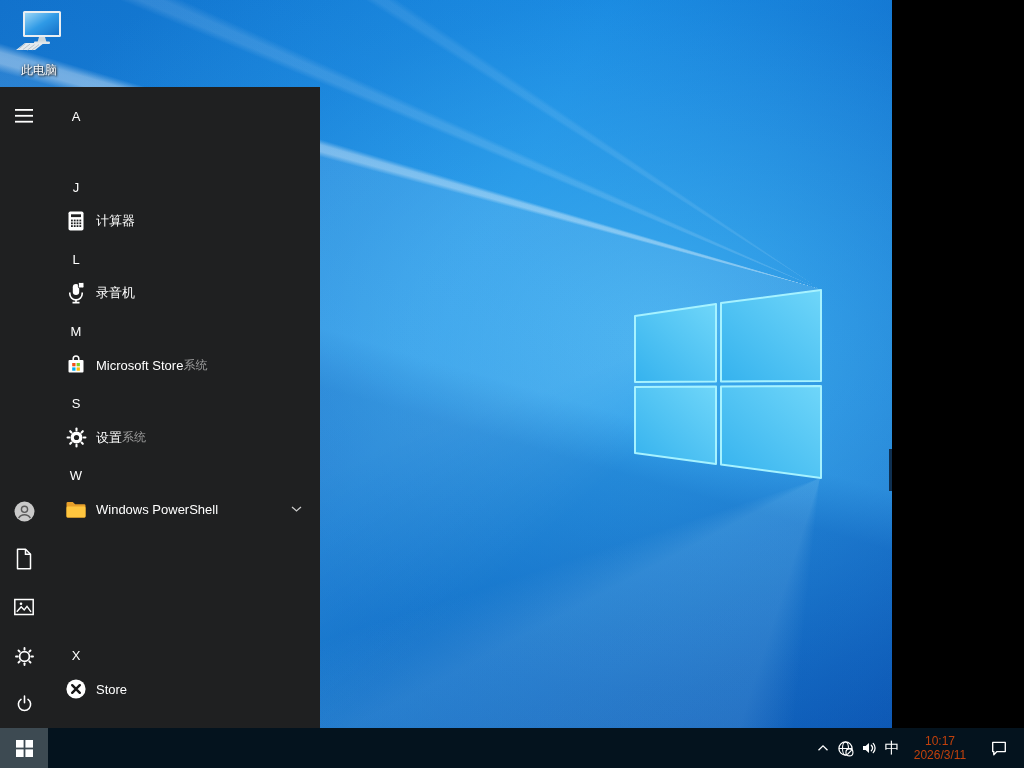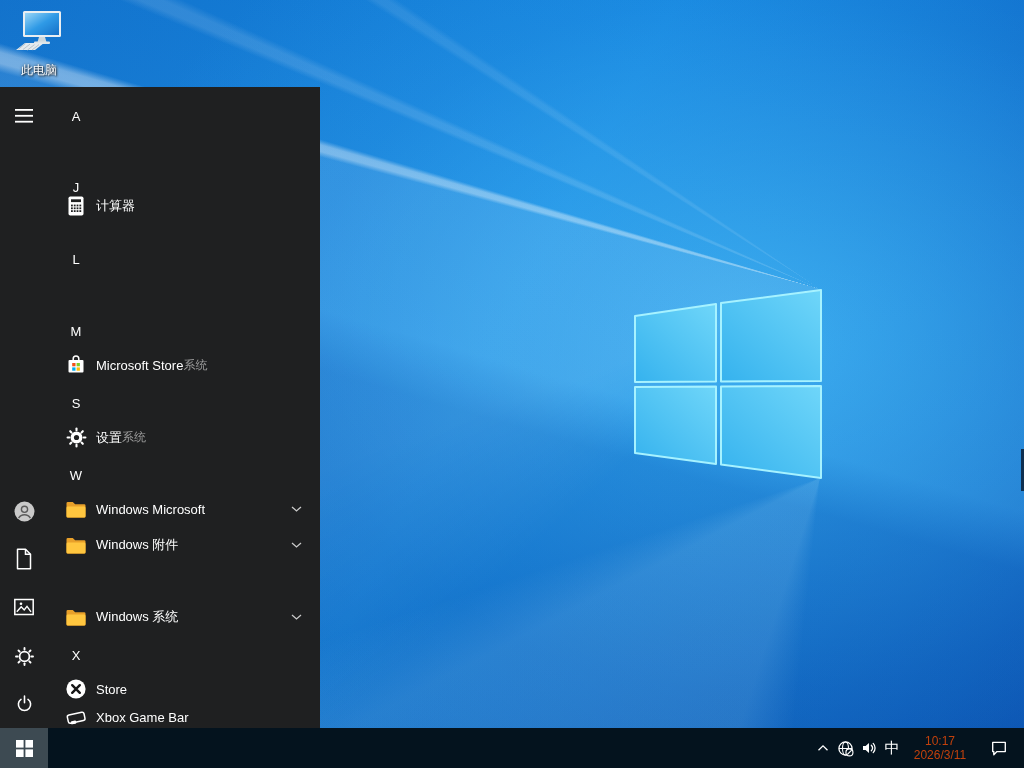--- a/index.html
+++ b/index.html
@@ -2,21 +2,21 @@
 <html><head>
 <meta charset="utf-8">
 <style>
   html,body{margin:0;padding:0;background:#000;}
   body{width:1024px;height:768px;overflow:hidden;position:relative;
        font-family:"Liberation Sans","DejaVu Sans",sans-serif;
        -webkit-font-smoothing:antialiased;}
   .screen{position:absolute;inset:0;width:1024px;height:768px;overflow:hidden;}
 
   
-  .desktop{position:absolute;left:0;top:0;width:1024px;height:728px;
+  .desktop{position:absolute;left:0;top:0;width:892px;height:728px;
     background:
       conic-gradient(from 0deg at 820px 289px, rgba(255,255,255,0) 0deg 284.8deg, rgba(255,255,255,.35) 285.4deg 286.1deg, rgba(255,255,255,0) 286.7deg 360deg),
       conic-gradient(from 0deg at 820px 289px, rgba(255,255,255,0) 0deg 228deg, rgba(255,255,255,.09) 250deg 285.8deg, rgba(255,255,255,0) 286.5deg 360deg),
       conic-gradient(from 0deg at 820px 289px, rgba(255,255,255,0) 0deg 292.4deg, rgba(255,255,255,.13) 293deg 293.7deg, rgba(255,255,255,0) 294.4deg 302.4deg, rgba(255,255,255,.09) 303deg 303.7deg, rgba(255,255,255,0) 304.4deg 360deg),
       conic-gradient(from 0deg at 820px 478px, rgba(200,240,255,0) 0deg 186deg, rgba(200,240,255,.12) 198deg 242deg, rgba(200,240,255,0) 252deg 360deg),
       linear-gradient(196deg, rgba(140,220,255,0) 0%, rgba(140,220,255,.10) 50%, rgba(10,60,150,.16) 56%, rgba(6,45,125,.22) 100%),
       radial-gradient(1000px 760px at 74% 47%, rgba(62,182,246,.8) 0%, rgba(40,152,232,.3) 46%, rgba(30,120,210,0) 68%),
       linear-gradient(118deg,#0b6cc9 0%,#1283de 48%,#0a55b6 100%);
   }
   .win-logo{position:absolute;left:634px;top:289px;}
@@ -156,21 +156,21 @@
 
       <div class="row header" style="top:12px">
         <span class="hletter">A</span>
       </div>
 
 
       <div class="row header" style="top:83px">
         <span class="hletter">J</span>
       </div>
 
-      <div class="row item" style="top:101px">
+      <div class="row item" style="top:116px">
         <span class="ricon">
           <svg width="24" height="24" viewBox="0 0 24 24">
             <rect x="4.5" y="2.5" width="15" height="19" rx="1.8" fill="#fff"></rect>
             <rect x="7" y="5.3" width="10" height="2.8" fill="#1f2021"></rect>
             <g fill="#1f2021">
               <rect x="7" y="10.6" width="1.8" height="1.8"></rect>
                 <rect x="9.8" y="10.6" width="1.8" height="1.8"></rect>
                 <rect x="12.6" y="10.6" width="1.8" height="1.8"></rect>
                 <rect x="15.4" y="10.6" width="1.8" height="1.8"></rect>
               <rect x="7" y="13.4" width="1.8" height="1.8"></rect>
@@ -184,20 +184,31 @@
             </g>
           </svg>
         </span>
         <span class="rlabel">计算器</span>
       </div>
 
       <div class="row header" style="top:155px">
         <span class="hletter">L</span>
       </div>
 
+      <div class="row item" style="top:188px">
+        <span class="ricon">
+          <svg width="24" height="24" viewBox="0 0 24 24">
+            <rect x="8.8" y="3" width="6.4" height="11" rx="3.2" fill="#fff"></rect>
+            <path d="M5.8 11.5 v1.2 a6.2 6.2 0 0 0 12.4 0 v-1.2" fill="none" stroke="#fff" stroke-width="1.6"></path>
+            <path d="M12 19 v2.2 M8.5 21.6 h7" stroke="#fff" stroke-width="1.6"></path>
+            <rect x="14.4" y="1.4" width="5.6" height="5.6" rx="1.2" fill="#fff" stroke="#1f2021" stroke-width="1"></rect>
+          </svg>
+        </span>
+        <span class="rlabel">录音机</span>
+      </div>
 
       <div class="row header" style="top:227px">
         <span class="hletter">M</span>
       </div>
 
       <div class="row two" style="top:254px">
         <span class="ricon">
           <svg width="24" height="24" viewBox="0 0 24 24">
             <path d="M9.2 7 V5.7 a2.8 2.8 0 0 1 5.6 0 V7" fill="none" stroke="#fff" stroke-width="1.5"></path>
             <rect x="4.5" y="7" width="15" height="12.6" rx="1" fill="#fff"></rect>
@@ -244,84 +255,45 @@
         <span class="hletter">W</span>
       </div>
 
       <div class="row item" style="top:404px">
         <span class="ricon">
           <svg width="24" height="24" viewBox="0 0 24 24">
             <path d="M2.5 19.5 V6.3 a1.3 1.3 0 0 1 1.3 -1.3 h5 l2.3 2.3 h9.1 a1.3 1.3 0 0 1 1.3 1.3 v10.9 a1.3 1.3 0 0 1 -1.3 1.3 H3.8 a1.3 1.3 0 0 1 -1.3 -1.3 Z" fill="#e8a02a"></path>
             <rect x="2.5" y="9.6" width="19" height="10.6" rx="1.3" fill="#ffc63f"></rect>
           </svg>
         </span>
-        <span class="rlabel">Windows Microsoft</span>
+        <span class="rlabel">Windows PowerShell</span>
         <span class="chev">
           <svg width="11" height="7" viewBox="0 0 11 7">
               <path d="M1 1.4 L5.5 5.4 L10 1.4" fill="none" stroke="#c9c9c9" stroke-width="1.3"></path>
             </svg>
         </span>
       </div>
 
-      <div class="row item" style="top:440px">
-        <span class="ricon">
-          <svg width="24" height="24" viewBox="0 0 24 24">
-            <path d="M2.5 19.5 V6.3 a1.3 1.3 0 0 1 1.3 -1.3 h5 l2.3 2.3 h9.1 a1.3 1.3 0 0 1 1.3 1.3 v10.9 a1.3 1.3 0 0 1 -1.3 1.3 H3.8 a1.3 1.3 0 0 1 -1.3 -1.3 Z" fill="#e8a02a"></path>
-            <rect x="2.5" y="9.6" width="19" height="10.6" rx="1.3" fill="#ffc63f"></rect>
-          </svg>
-        </span>
-        <span class="rlabel">Windows 附件</span>
-        <span class="chev">
-          <svg width="11" height="7" viewBox="0 0 11 7">
-              <path d="M1 1.4 L5.5 5.4 L10 1.4" fill="none" stroke="#c9c9c9" stroke-width="1.3"></path>
-            </svg>
-        </span>
-      </div>
-
-
-      <div class="row item" style="top:512px">
-        <span class="ricon">
-          <svg width="24" height="24" viewBox="0 0 24 24">
-            <path d="M2.5 19.5 V6.3 a1.3 1.3 0 0 1 1.3 -1.3 h5 l2.3 2.3 h9.1 a1.3 1.3 0 0 1 1.3 1.3 v10.9 a1.3 1.3 0 0 1 -1.3 1.3 H3.8 a1.3 1.3 0 0 1 -1.3 -1.3 Z" fill="#e8a02a"></path>
-            <rect x="2.5" y="9.6" width="19" height="10.6" rx="1.3" fill="#ffc63f"></rect>
-          </svg>
-        </span>
-        <span class="rlabel">Windows 系统</span>
-        <span class="chev">
-          <svg width="11" height="7" viewBox="0 0 11 7">
-              <path d="M1 1.4 L5.5 5.4 L10 1.4" fill="none" stroke="#c9c9c9" stroke-width="1.3"></path>
-            </svg>
-        </span>
-      </div>
+
+
 
       <div class="row header" style="top:551px">
         <span class="hletter">X</span>
       </div>
 
       <div class="row item" style="top:584px">
         <span class="ricon">
           <svg width="24" height="24" viewBox="0 0 24 24">
             <circle cx="12" cy="12" r="9.6" fill="#fff"></circle>
             <path d="M8.2 8.2 L15.8 15.8 M15.8 8.2 L8.2 15.8" stroke="#161616" stroke-width="2.4" stroke-linecap="round"></path>
           </svg>
         </span>
         <span class="rlabel">Store</span>
       </div>
 
-      <div class="row item" style="top:612px">
-        <span class="ricon">
-          <svg width="24" height="24" viewBox="0 0 24 24">
-            <g transform="rotate(-12 12 12)">
-              <rect x="3.5" y="8.5" width="17" height="8.5" rx="2" fill="none" stroke="#fff" stroke-width="1.5"></rect>
-              <rect x="5.8" y="15.2" width="5.4" height="3.2" rx="1" fill="#fff"></rect>
-            </g>
-          </svg>
-        </span>
-        <span class="rlabel">Xbox Game Bar</span>
-      </div>
 
     </div>
   </div>
 
   <div class="taskbar">
     <div class="start-btn">
       <svg width="17" height="17" viewBox="0 0 17 17">
         <g fill="#fff">
           <rect x="0" y="0" width="7.6" height="7.6"></rect>
           <rect x="9.4" y="0" width="7.6" height="7.6"></rect>

